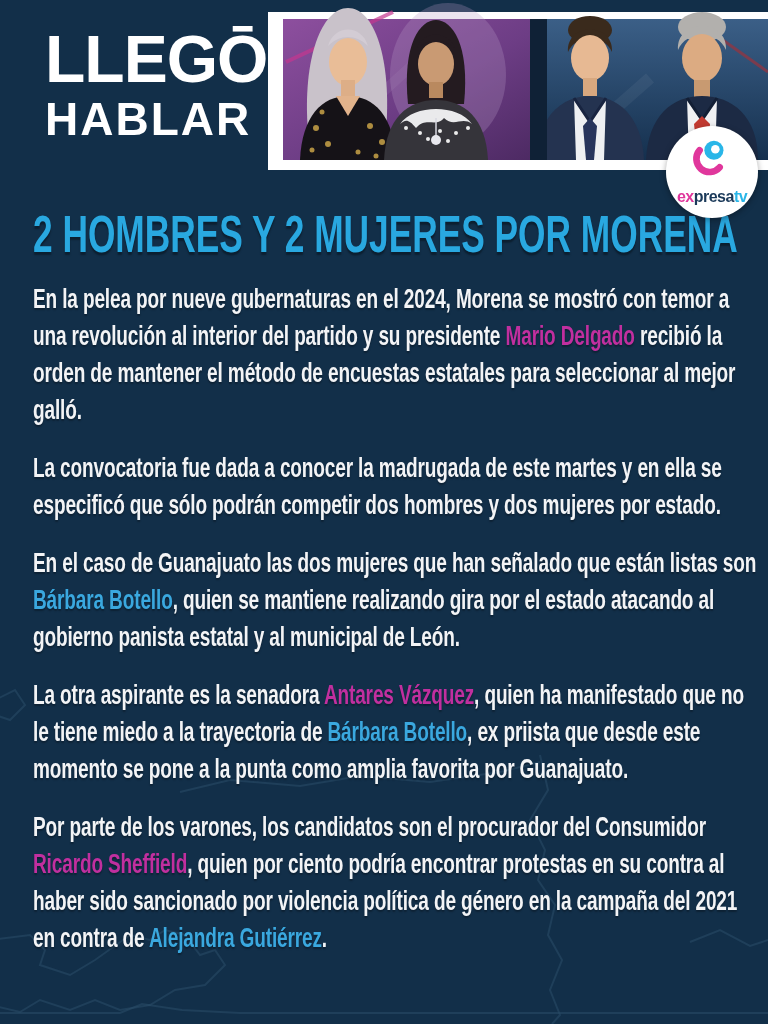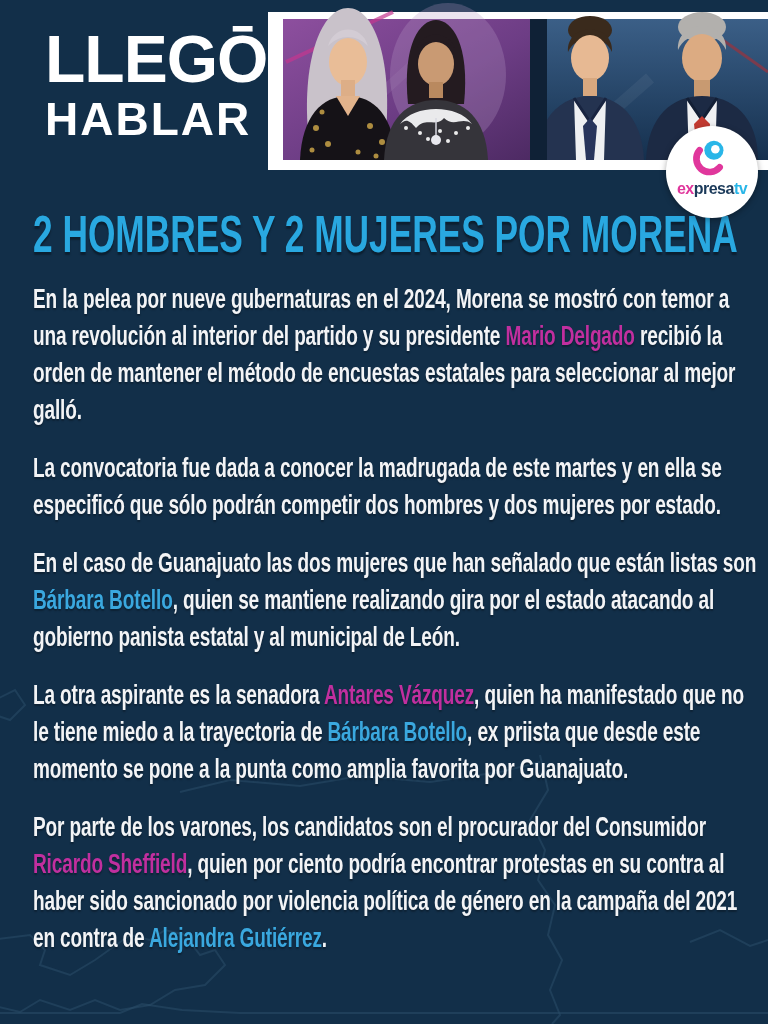--- a/index.html
+++ b/index.html
@@ -21,21 +21,21 @@
   .logo-line2{font-size:30px;font-weight:700;letter-spacing:3px;margin-top:6px;}
   .logo-line3{font-size:46px;font-weight:800;letter-spacing:2px;margin-top:4px;}
   .photo-strip{position:absolute;left:268px;top:0;width:500px;height:215px;}
 
   .expresa-badge{
     position:absolute;left:666px;top:126px;width:92px;height:92px;border-radius:50%;
     background:#fff;z-index:3;display:flex;flex-direction:column;align-items:center;
     justify-content:flex-start;box-shadow:0 2px 6px rgba(0,0,0,.35);
   }
   .expresa-swirl{margin-top:8px;}
-  .expresa-text{font-size:16px;font-weight:800;letter-spacing:-.5px;margin-top:4px;white-space:nowrap;}
+  .expresa-text{font-size:16px;font-weight:800;letter-spacing:-.5px;margin-top:12px;white-space:nowrap;}
   .expresa-text .p1{color:var(--expresa-pink,#e0379c);}
   .expresa-text .p2{color:var(--expresa-navy,#1b3a5a);}
   .expresa-text .p3{color:var(--expresa-cyan,#29b6e8);}
 
   
   .content{
     position:absolute;left:33px;top:208px;width:1056px;z-index:1;
     transform:scaleX(0.692);transform-origin:left top;
   }
   .headline{

